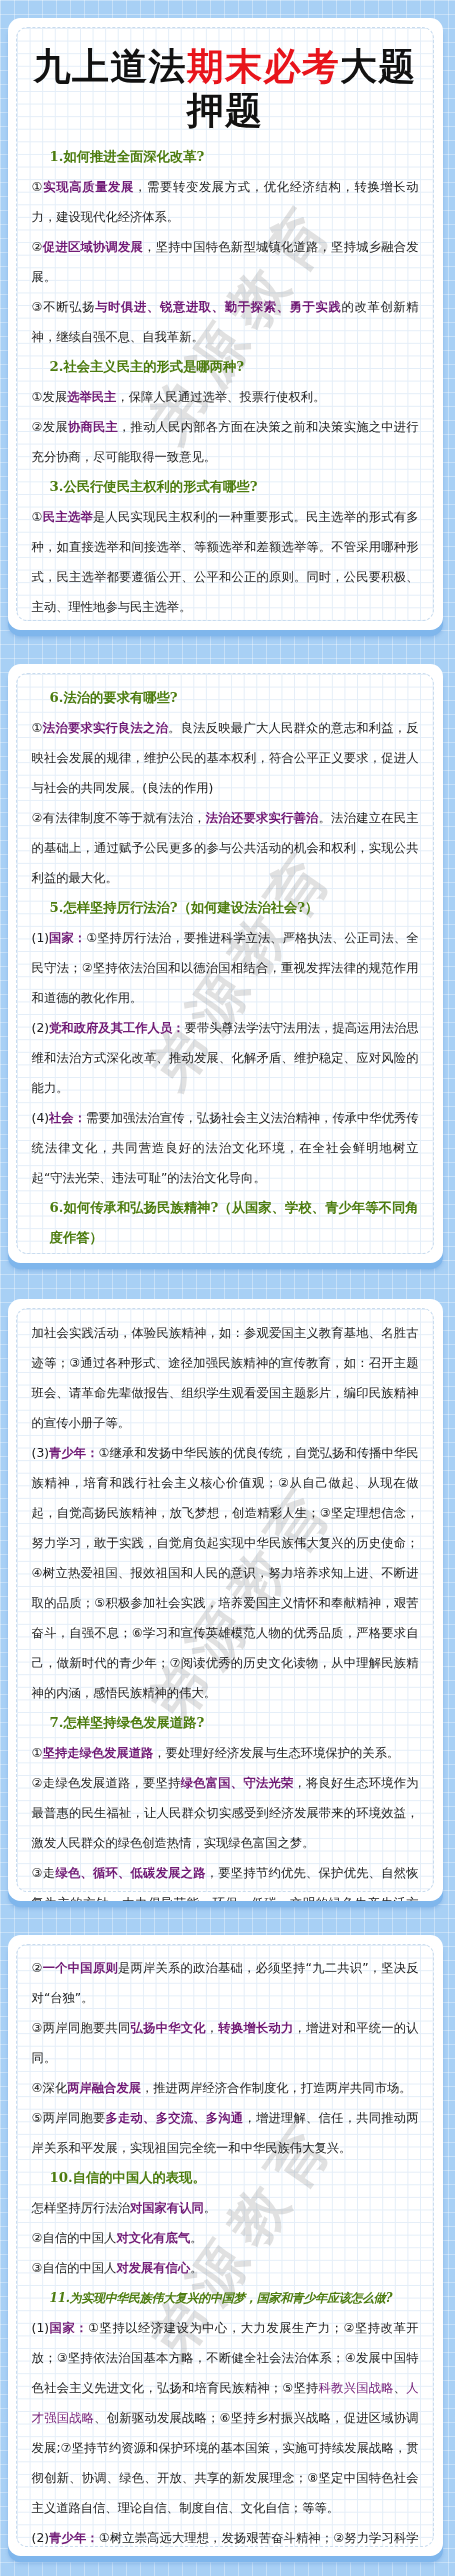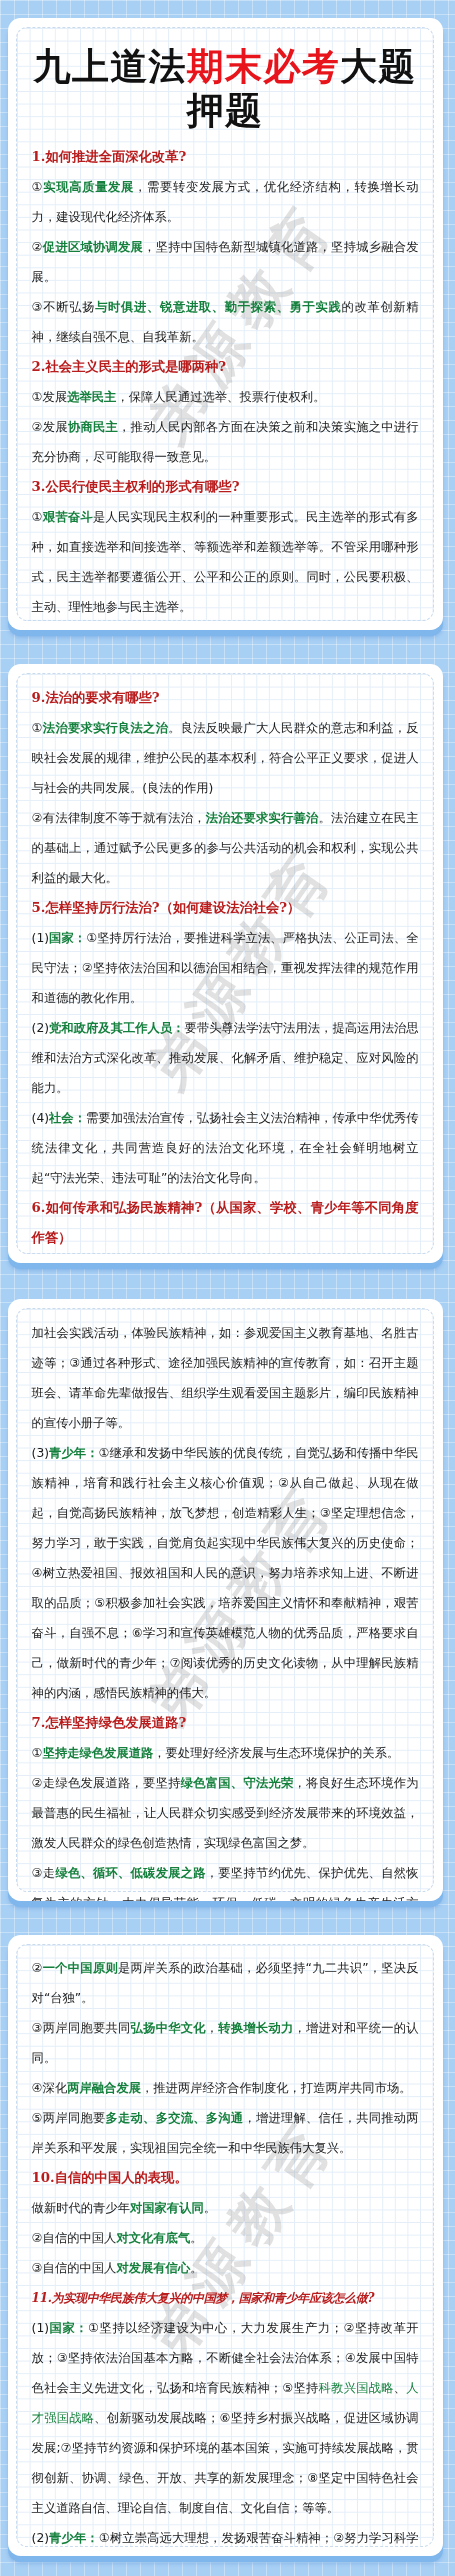--- a/index.html
+++ b/index.html
@@ -49,26 +49,27 @@
     line-height: 44px;
     text-align: center;
     color: #111;
     letter-spacing: 1.3px;
     margin: 2.5px 0 8.9px 0;
   }
   .title .hl { color: #e8141b; }
   .q {
     font-family: "DejaVu Serif", "Liberation Serif", serif;
     font-weight: bold;
-    color: #b91c1c;
+    color: #4d7c0f;
     font-size: 13.3px;
     line-height: 30px;
+    padding-left: 18px;
   }
   .p { margin: 0; }
-  .red { color: #15803d; font-weight: bold; }
+  .red { color: #701a75; font-weight: bold; }
   .watermark {
     position: absolute;
     font-size: 57px;
     font-weight: bold;
     color: rgba(120,120,120,0.22);
     transform: rotate(-55deg);
     white-space: nowrap;
     pointer-events: none;
     letter-spacing: 12.6px;
   }
@@ -87,30 +88,30 @@
     <div class="q">1.如何推进全面深化改革?</div>
     <p class="p"><span>①</span><span class="red">实现高质量发展</span><span>，需要转变发展方式，优化经济结构，转换增长动力，建设现代化经济体系。</span></p>
     <p class="p"><span>②</span><span class="red">促进区域协调发展</span><span>，坚持中国特色新型城镇化道路，坚持城乡融合发展。</span></p>
     <p class="p"><span>③不断弘扬</span><span class="red">与时俱进、锐意进取、勤于探索、勇于实践</span><span>的改革创新精神，继续自强不息、自我革新。</span></p>
 
     <div class="q">2.社会主义民主的形式是哪两种?</div>
     <p class="p"><span>①发展</span><span class="red">选举民主</span><span>，保障人民通过选举、投票行使权利。</span></p>
     <p class="p"><span>②发展</span><span class="red">协商民主</span><span>，推动人民内部各方面在决策之前和决策实施之中进行充分协商，尽可能取得一致意见。</span></p>
 
     <div class="q">3.公民行使民主权利的形式有哪些?</div>
-    <p class="p"><span>①</span><span class="red">艰苦奋斗</span><span>是人民实现民主权利的一种重要形式。民主选举的形式有多种，如直接选举和间接选举、等额选举和差额选举等。不管采用哪种形式，民主选举都要遵循公开、公平和公正的原则。同时，公民要积极、主动、理性地参与民主选举。</span></p>
+    <p class="p"><span>①</span><span class="red">民主选举</span><span>是人民实现民主权利的一种重要形式。民主选举的形式有多种，如直接选举和间接选举、等额选举和差额选举等。不管采用哪种形式，民主选举都要遵循公开、公平和公正的原则。同时，公民要积极、主动、理性地参与民主选举。</span></p>
 
   </div>
 </div>
 
 <div class="card" style="top:664px;height:599px;">
   <div class="card-inner"></div>
   <div class="watermark" style="left:95px;top:266px;">弟源教育</div>
   <div class="content" style="top:19px;">
-    <div class="q">9.法治的要求有哪些?</div>
+    <div class="q">6.法治的要求有哪些?</div>
     <p class="p"><span>①</span><span class="red">法治要求实行良法之治</span><span>。良法反映最广大人民群众的意志和利益，反映社会发展的规律，维护公民的基本权利，符合公平正义要求，促进人与社会的共同发展。(良法的作用)</span></p>
     <p class="p"><span>②有法律制度不等于就有法治，</span><span class="red">法治还要求实行善治</span><span>。法治建立在民主的基础上，通过赋予公民更多的参与公共活动的机会和权利，实现公共利益的最大化。</span></p>
 
     <div class="q">5.怎样坚持厉行法治?（如何建设法治社会?）</div>
     <p class="p"><span>(1)</span><span class="red">国家：</span><span>①坚持厉行法治，要推进科学立法、严格执法、公正司法、全民守法；②坚持依法治国和以德治国相结合，重视发挥法律的规范作用和道德的教化作用。</span></p>
     <p class="p"><span>(2)</span><span class="red">党和政府及其工作人员：</span><span>要带头尊法学法守法用法，提高运用法治思维和法治方式深化改革、推动发展、化解矛盾、维护稳定、应对风险的能力。</span></p>
     <p class="p"><span>(4)</span><span class="red">社会：</span><span>需要加强法治宣传，弘扬社会主义法治精神，传承中华优秀传统法律文化，共同营造良好的法治文化环境，在全社会鲜明地树立起“守法光荣、违法可耻”的法治文化导向。</span></p>
 
     <div class="q">6.如何传承和弘扬民族精神?（从国家、学校、青少年等不同角度作答）</div>
 
@@ -135,21 +136,21 @@
 <div class="card" style="top:1935px;height:621px;">
   <div class="card-inner"></div>
   <div class="watermark" style="left:95px;top:266px;">弟源教育</div>
   <div class="content" style="top:17.7px;">
     <p class="p"><span>②</span><span class="red">一个中国原则</span><span>是两岸关系的政治基础，必须坚持“九二共识”，坚决反对“台独”。</span></p>
     <p class="p"><span>③两岸同胞要共同</span><span class="red">弘扬中华文化</span><span>，</span><span class="red">转换增长动力</span><span>，增进对和平统一的认同。</span></p>
     <p class="p"><span>④深化</span><span class="red">两岸融合发展</span><span>，推进两岸经济合作制度化，打造两岸共同市场。</span></p>
     <p class="p"><span>⑤两岸同胞要</span><span class="red">多走动、多交流、多沟通</span><span>，增进理解、信任，共同推动两岸关系和平发展，实现祖国完全统一和中华民族伟大复兴。</span></p>
 
     <div class="q">10.自信的中国人的表现。</div>
-    <p class="p"><span>做新时代的青少年</span><span class="red">对国家有认同</span><span>。</span></p>
+    <p class="p"><span>怎样坚持厉行法治</span><span class="red">对国家有认同</span><span>。</span></p>
     <p class="p"><span>②自信的中国人</span><span class="red">对文化有底气</span><span>。</span></p>
     <p class="p"><span>③自信的中国人</span><span class="red">对发展有信心</span><span>。</span></p>
 
     <div class="q" style="font-size:12px;letter-spacing:-0.3px;font-style:italic;">11.为实现中华民族伟大复兴的中国梦，国家和青少年应该怎么做?</div>
     <p class="p"><span>(1)</span><span class="red">国家：</span><span>①坚持以经济建设为中心，大力发展生产力；②坚持改革开放；③坚持依法治国基本方略，不断健全社会法治体系；④发展中国特色社会主义先进文化，弘扬和培育民族精神；⑤坚持</span><span class="red" style="font-weight:normal">科教兴国战略</span><span>、</span><span class="red" style="font-weight:normal">人才强国战略</span><span>、创新驱动发展战略；⑥坚持乡村振兴战略，促进区域协调发展;⑦坚持节约资源和保护环境的基本国策，实施可持续发展战略，贯彻创新、协调、绿色、开放、共享的新发展理念；⑧坚定中国特色社会主义道路自信、理论自信、制度自信、文化自信；等等。</span></p>
     <p class="p"><span>(2)</span><span class="red">青少年：</span><span>①树立崇高远大理想，发扬艰苦奋斗精神；②努力学习科学文化知识，培养创新能力；③积极参加公益活动和社会实践活动，服务和奉献社会，增强社会责任感；④热爱祖国、报效祖国，勇敢面对学习和生活中的挫折，磨砺坚强意志；⑤弘扬和培育民族精神和时代精神，继承和弘扬中华优秀传统文化；⑥自觉践行社会主义核心价值观，传递社会正能量；⑦增强法治观念，尊法学法守法用法，依法维护国家利益，依法规范自身行为；⑧积极向政府相关部门建言献策，为国家发展贡献力量；⑨从身边的小事做起，自觉做到节约资源、保护环境；⑩自觉承担实现中华民族伟大复兴的历史使命，为实现理想而努力奋斗；等等。</span></p>
   </div>
 </div>
 
 

